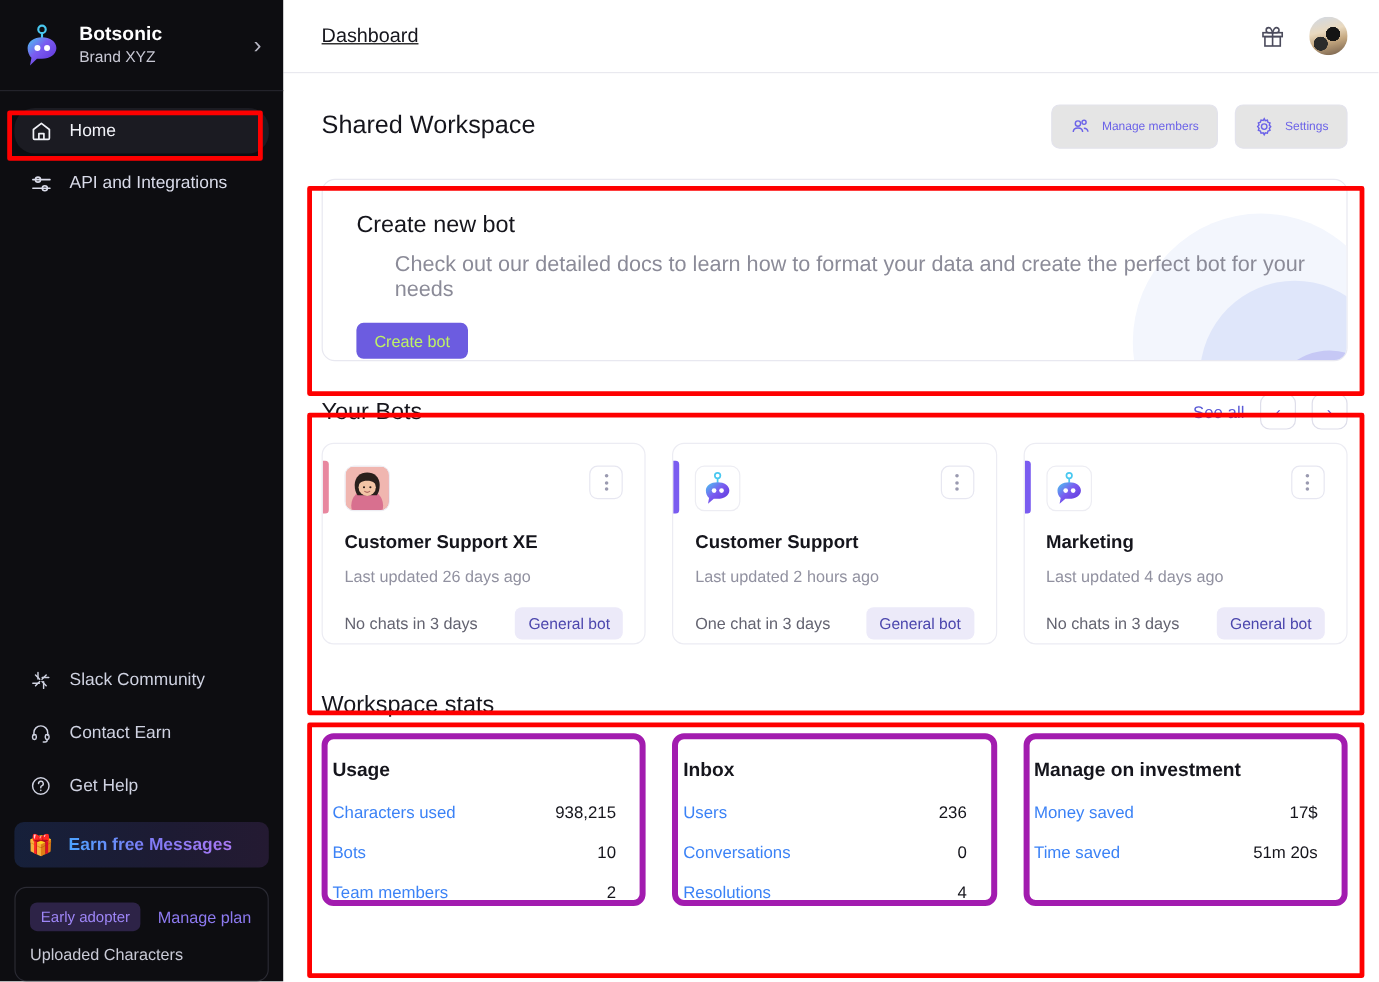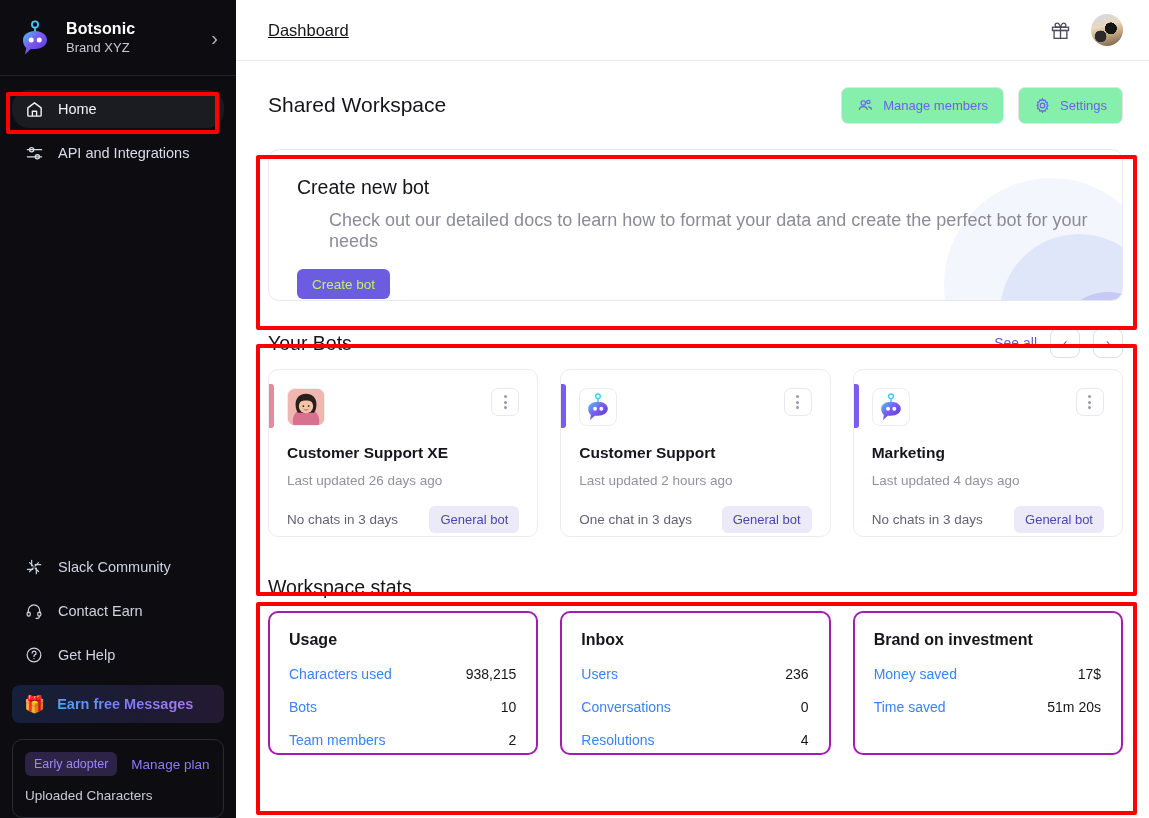--- a/index.html
+++ b/index.html
@@ -99,22 +99,22 @@
   }
 
   .content { padding: 0 26px 0 32px; position: relative; }
 
   .ws-head { display: flex; align-items: center; height: 88px; }
   .ws-title { font-size: 21px; color: #15151c; font-weight: 500; }
   .ws-actions { margin-left: auto; display: flex; gap: 14px; }
   .ghost-btn {
     height: 37px; border: 1px solid #e3e3ec; border-radius: 7px;
     display: flex; align-items: center; gap: 9px;
-    padding: 0 15px; color: #6c63e8; font-size: 13px;
-    background: #86efac; cursor: pointer;
+    padding: 0 15px; color: #6c63e8; font-size: 10px;
+    background: #e5e5e5; cursor: pointer;
   }
 
   
   .create-card {
     position: relative; overflow: hidden;
     border: 1px solid #e8e8f0; border-radius: 11px;
     height: 152px; padding: 26px 28px;
     background: #fff;
   }
   .create-title { font-size: 19.5px; color: #15151c; font-weight: 500; position: relative; z-index: 2;}
@@ -171,22 +171,22 @@
   .bot-tag {
     margin-left: auto; background: #eceaf9; color: #4b46ad;
     font-size: 13px; padding: 6px 11px; border-radius: 6px;
   }
 
   
   .stats-sec { margin-top: 22px; }
   .stats-title { font-size: 19.5px; color: #15151c; font-weight: 500; height: 48px; display: flex; align-items: center;}
   .stats-grid { display: flex; gap: 22px; }
   .stat-card {
-    flex: 1; border: 2px solid #a21caf; border-radius: 10px;
-    padding: 18px 20px 22px 19px; background: #fff; height: 144px;
+    flex: 1; border: 5px solid #a21caf; border-radius: 10px;
+    padding: 18px 20px 22px 4px; background: #fff; height: 144px;
   }
   .stat-head { font-size: 16px; color: #15151c; font-weight: bold; }
   .stat-row { display: flex; align-items: center; margin-top: 17px; }
   .stat-key { font-size: 14px; color: #3b82f6; }
   .stat-val { margin-left: auto; font-size: 14px; color: #15151c; }
 
   
   .hl { position: absolute; border: 4px solid #fe0000; border-radius: 2px; pointer-events: none; z-index: 50; }
   #hl-home  { left: 6px;   top: 92px;  width: 213px; height: 42px; }
   #hl-create{ left: 256px; top: 155px; width: 881px; height: 175px; }
@@ -495,21 +495,21 @@
               <span class="stat-key">Conversations</span>
               <span class="stat-val">0</span>
             </div>
             <div class="stat-row">
               <span class="stat-key">Resolutions</span>
               <span class="stat-val">4</span>
             </div>
           </div>
 
           <div class="stat-card">
-            <div class="stat-head">Brand on investment</div>
+            <div class="stat-head">Manage on investment</div>
             <div class="stat-row">
               <span class="stat-key">Money saved</span>
               <span class="stat-val">17$</span>
             </div>
             <div class="stat-row">
               <span class="stat-key">Time saved</span>
               <span class="stat-val">51m 20s</span>
             </div>
           </div>
 

